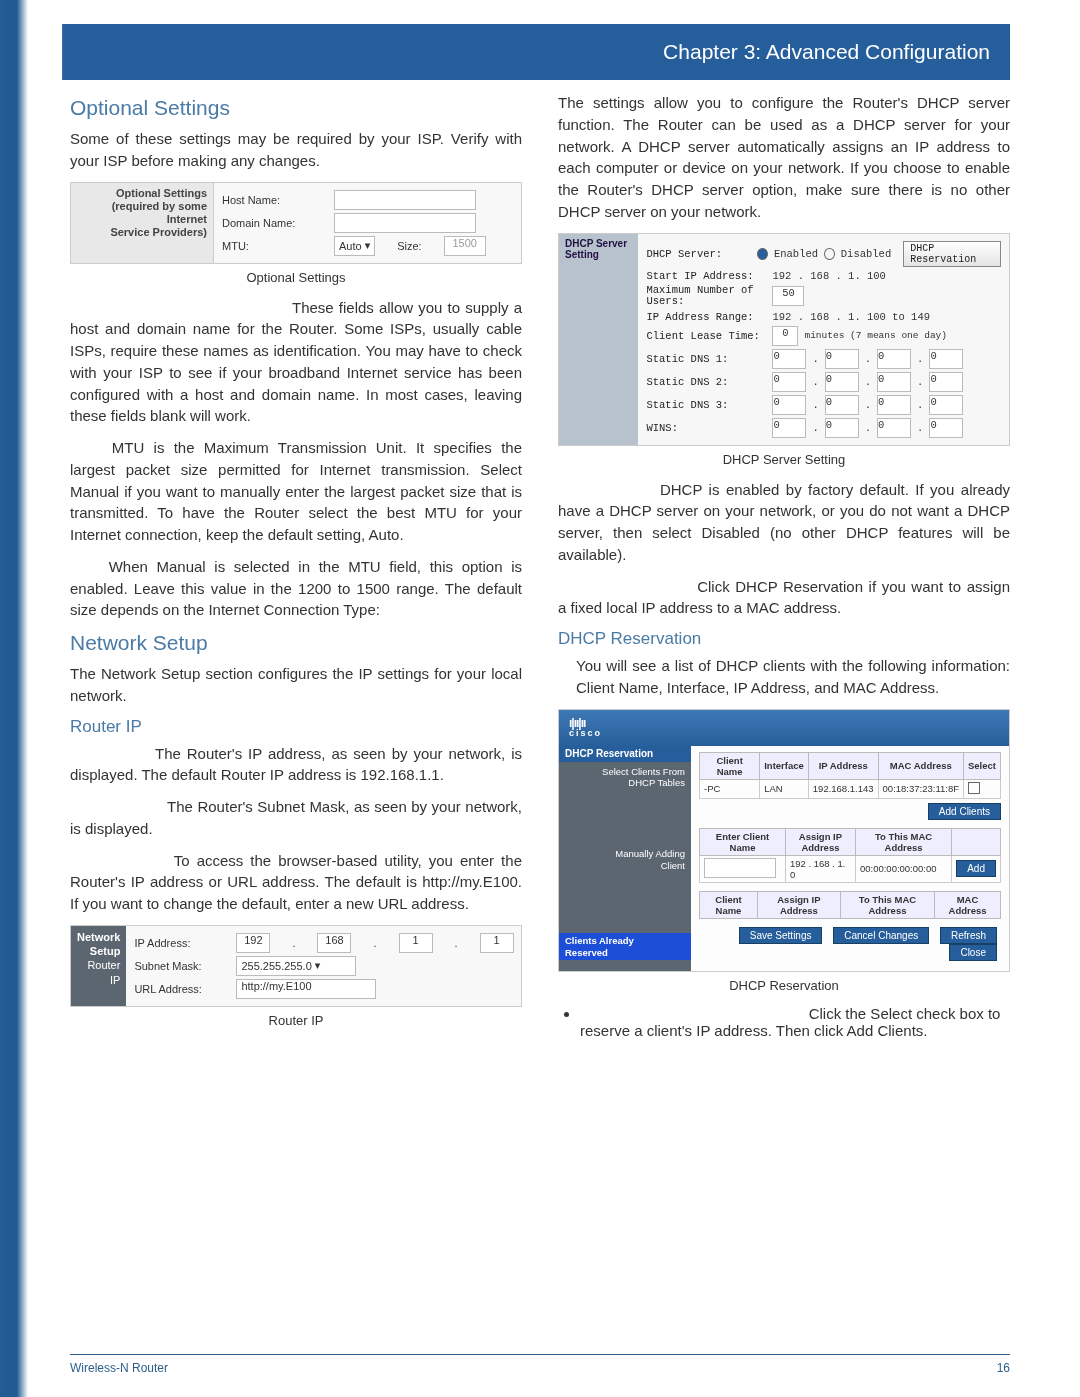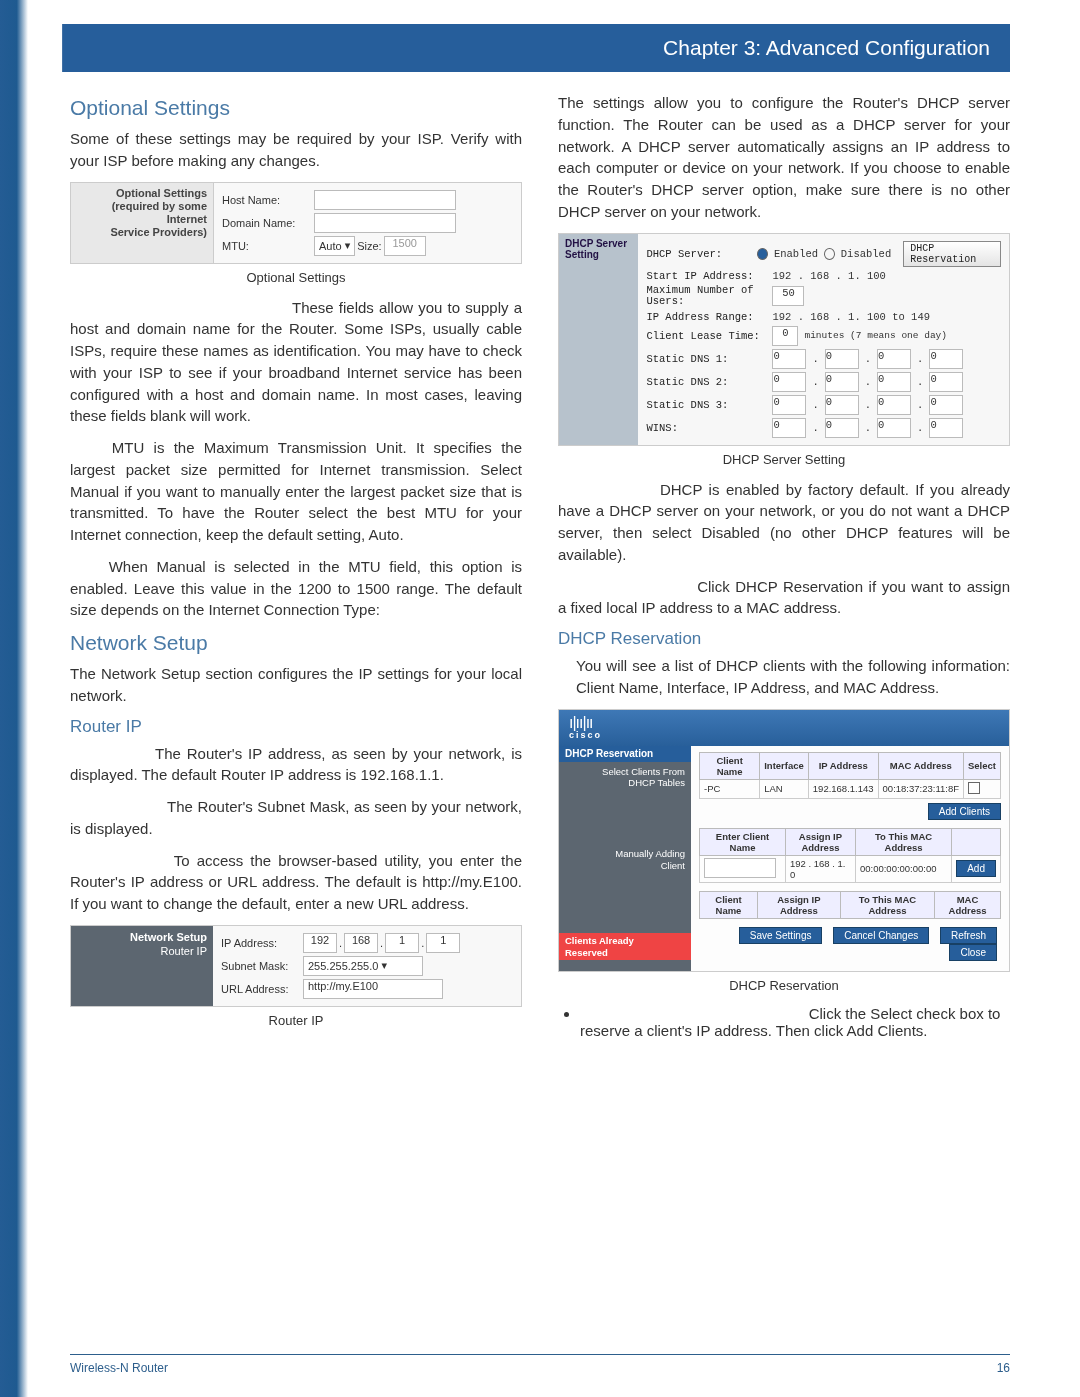--- a/index.html
+++ b/index.html
@@ -17,21 +17,21 @@
   }
   .side-band {
     position: absolute;
     left: 0; top: 0;
     width: 28px; height: 1397px;
     background: linear-gradient(90deg, #245c94 0%, #1e5a90 60%, #fff 100%);
   }
   .header-bar {
     position: absolute;
     top: 24px; left: 62px; right: 70px;
-    height: 48px;
+    height: 56px;
     background: #265e9b;
     color: #fff;
     display: flex;
     align-items: center;
     justify-content: flex-end;
     padding-right: 20px;
     font-size: 21px;
     font-weight: 400;
     border-left: 1px solid #4170a4;
   }
@@ -83,21 +83,21 @@
     width: 130px;
     background: #e8e8e8;
     border-right: 1px solid #ccc;
     padding: 4px 6px;
     text-align: right;
     color: #444;
     font-weight: 700;
     line-height: 1.2;
   }
   .fig-optional .rightcell { flex:1; padding: 4px 8px; }
-  .frow { display:flex; align-items:center; margin:3px 0; gap:2px; }
+  .frow { display:flex; align-items:center; margin:3px 0; gap:22px; }
   .flabel { width: 90px; color:#333; }
   .fval { border:1px solid #bbb; background:#fff; height:18px; }
   .fsel { border:1px solid #bbb; background:#fff; height:18px; font-size:11px; padding:0 4px; display:flex; align-items:center; }
 
   
   .fig-routerip {
     border:1px solid #ccc;
     background:#f8f8f8;
     display:flex;
     font-size:11px;
@@ -153,34 +153,34 @@
     color:#333;
   }
   .res-top {
     background: linear-gradient(#3e78b6, #285f9a);
     height:36px;
     display:flex;
     align-items:center;
     padding-left:10px;
   }
   .cisco-logo { color:#fff; letter-spacing:1px; font-size:9px; line-height:1; }
-  .cisco-bars { letter-spacing:-1px; font-size:16px; }
+  .cisco-bars { letter-spacing:-1px; font-size:12px;font-weight:bold; }
   .res-body { display:flex; }
   .res-left {
     width:120px;
     background:#5c6670;
     color:#fff;
     padding:4px 6px;
     font-size:9.5px;
     text-align:right;
     line-height:1.2;
   }
   .res-left .sec { background:#265e9b; margin:-4px -6px 4px -6px; padding:2px 6px; font-weight:700; font-size:10px; text-align:left;}
   .res-left .sub { margin-top:60px; }
-  .res-left .sub2 { margin-top:62px; background:#ef4444; margin-left:-6px; margin-right:-6px; padding:2px 6px; text-align:left; font-weight:700;}
+  .res-left .sub2 { margin-top:62px; background:#1d4ed8; margin-left:-6px; margin-right:-6px; padding:2px 6px; text-align:left; font-weight:700;}
   .res-right { flex:1; padding:6px 8px 10px 8px; }
   table.rtable { width:100%; border-collapse:collapse; font-size:9.5px; }
   table.rtable th { background:#eef; border:1px solid #bbb; padding:2px 4px; font-weight:700; text-align:center; }
   table.rtable td { border:1px solid #ccc; padding:2px 4px; text-align:left; }
   .btn-blue {
     display:inline-block;
     background:#265e9b;
     color:#fff;
     font-size:10px;
     padding:2px 10px;

